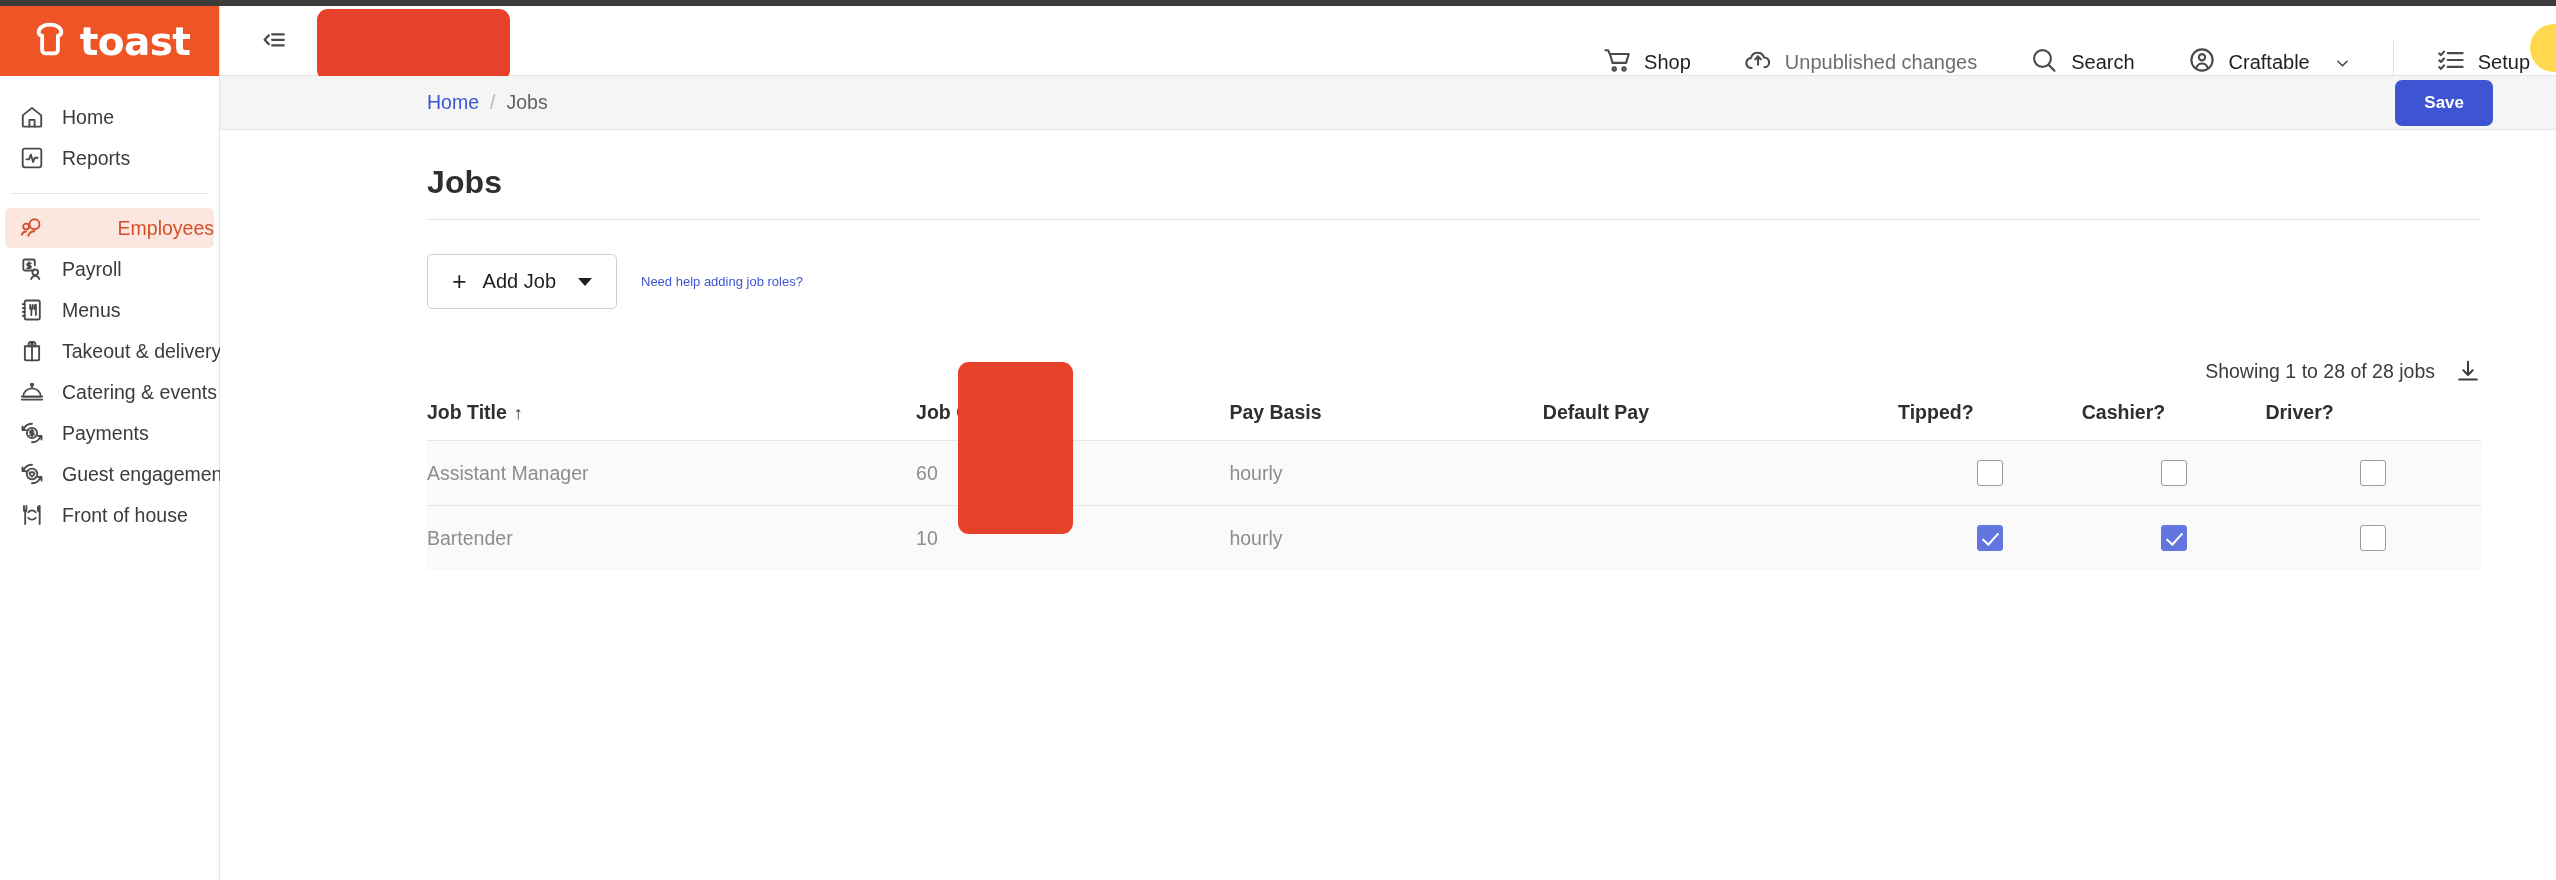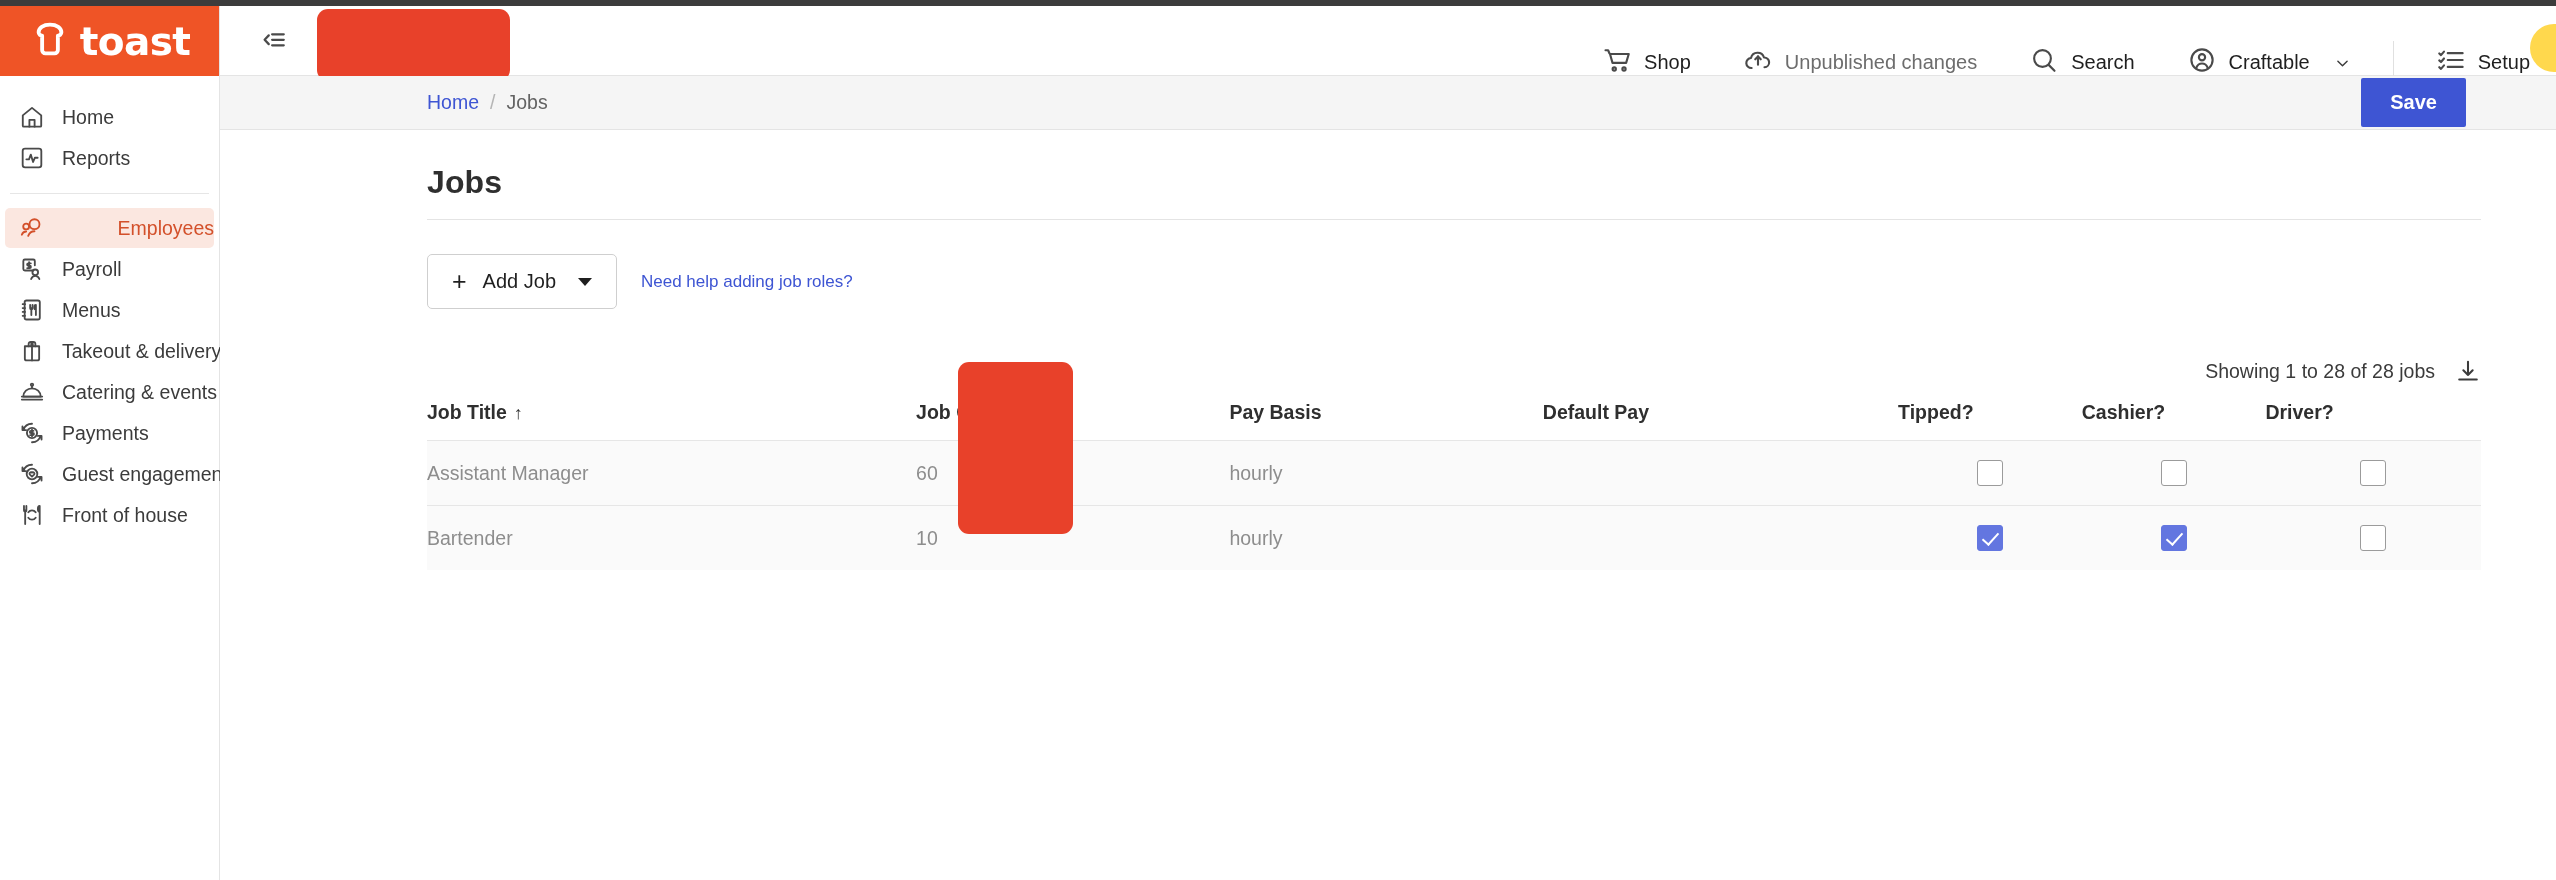--- a/index.html
+++ b/index.html
@@ -96,23 +96,23 @@
     position:absolute; left:220px; top:76px; width:2336px; height:54px;
     background:#f5f5f5; border-bottom:1px solid #e4e4e4;
     display:flex; align-items:center;
   }
   .crumbs { margin-left:207px; display:flex; align-items:center; gap:11px;
     font-size:19.5px; }
   .crumb-link { color:#3e55d3; cursor:pointer; }
   .crumb-sep { color:#b5b5b5; }
   .crumb-cur { color:#636363; }
   .save-btn {
-    margin-left:auto; margin-right:90px;
-    background:#3e55d3; color:#fff; font-size:20px; font-weight:700;
-    border:none; border-radius:2px; padding:13px 29px; cursor:pointer;
+    margin-left:auto; margin-right:63px;
+    background:#3e55d3; color:#fff; font-size:17px; font-weight:700;
+    border:none; border-radius:7px; padding:13px 29px; cursor:pointer;
     font-family:"Liberation Sans", sans-serif;
   }
 
   
   .main {
     position:absolute; left:220px; top:130px; width:2336px; height:750px;
     background:#fff; overflow:hidden;
   }
   .main-inner { padding-left:207px; padding-right:75px; }
 
@@ -130,21 +130,21 @@
     border:1px solid #cfcfcf; border-radius:5px; background:#fff;
     padding:14px 24px; font-size:20px; color:#1f1f1f; cursor:pointer;
     font-family:"Liberation Sans", sans-serif;
   }
   .add-job-btn .plus { font-size:25px; line-height:1; font-weight:400; }
   .add-job-btn .caret {
     width:0; height:0; border-left:7px solid transparent;
     border-right:7px solid transparent; border-top:8px solid #1f1f1f;
     margin-left:6px;
   }
-  .help-link { color:#3e55d3; font-size:17px; cursor:pointer; }
+  .help-link { color:#3e55d3; font-size:13px; cursor:pointer; }
 
   .showing-row {
     display:flex; align-items:center; justify-content:flex-end;
     gap:20px; margin-top:49px;
   }
   .showing-text { font-size:19.5px; color:#3b3b3b; }
   .dl-icon { width:26px; height:26px; cursor:pointer; }
   .dl-icon svg { stroke:#3b3b3b; fill:none; stroke-width:1.9;
     stroke-linecap:round; stroke-linejoin:round; }
 

